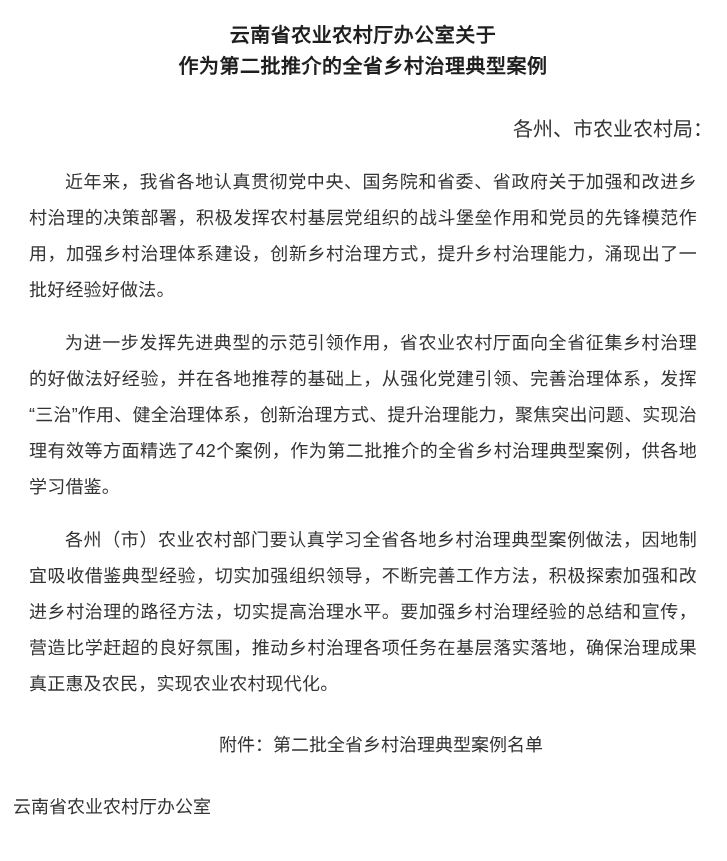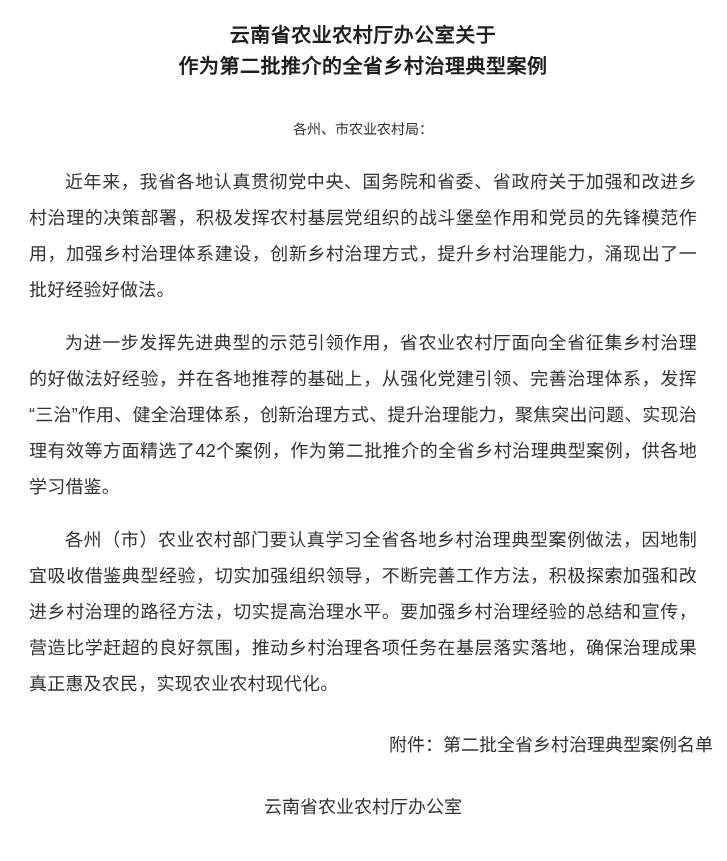--- a/index.html
+++ b/index.html
@@ -26,45 +26,45 @@
     color: #1f1f1f;
     font-size: 20px;
     font-weight: bold;
     line-height: 31px;
     letter-spacing: 0.5px;
   }
   .salutation {
     margin-top: 29px;
     margin-bottom: 14px;
     color: #333333;
-    font-size: 14px;
+    font-size: 20px;
     line-height: 36px;
-    text-align: center;
+    text-align: right;
   }
   .body-paragraph {
     margin: 17px 16px;
     color: #333333;
     font-size: 18px;
     line-height: 36px;
     text-indent: 2em;
     text-align: justify;
     letter-spacing: 0.2px;
   }
   .attachment-line {
     margin-top: 25px;
     margin-bottom: 0;
     color: #333333;
     font-size: 18px;
     line-height: 36px;
     text-indent: 2em;
-    text-align: right;
+    text-align: center;
   }
   .signoff {
     margin-top: 28px;
-    text-align: center;
+    text-align: left;
     color: #333333;
     font-size: 18px;
     line-height: 32px;
   }
 </style>
 </head>
 <body>
 
 <div class="page">
 

